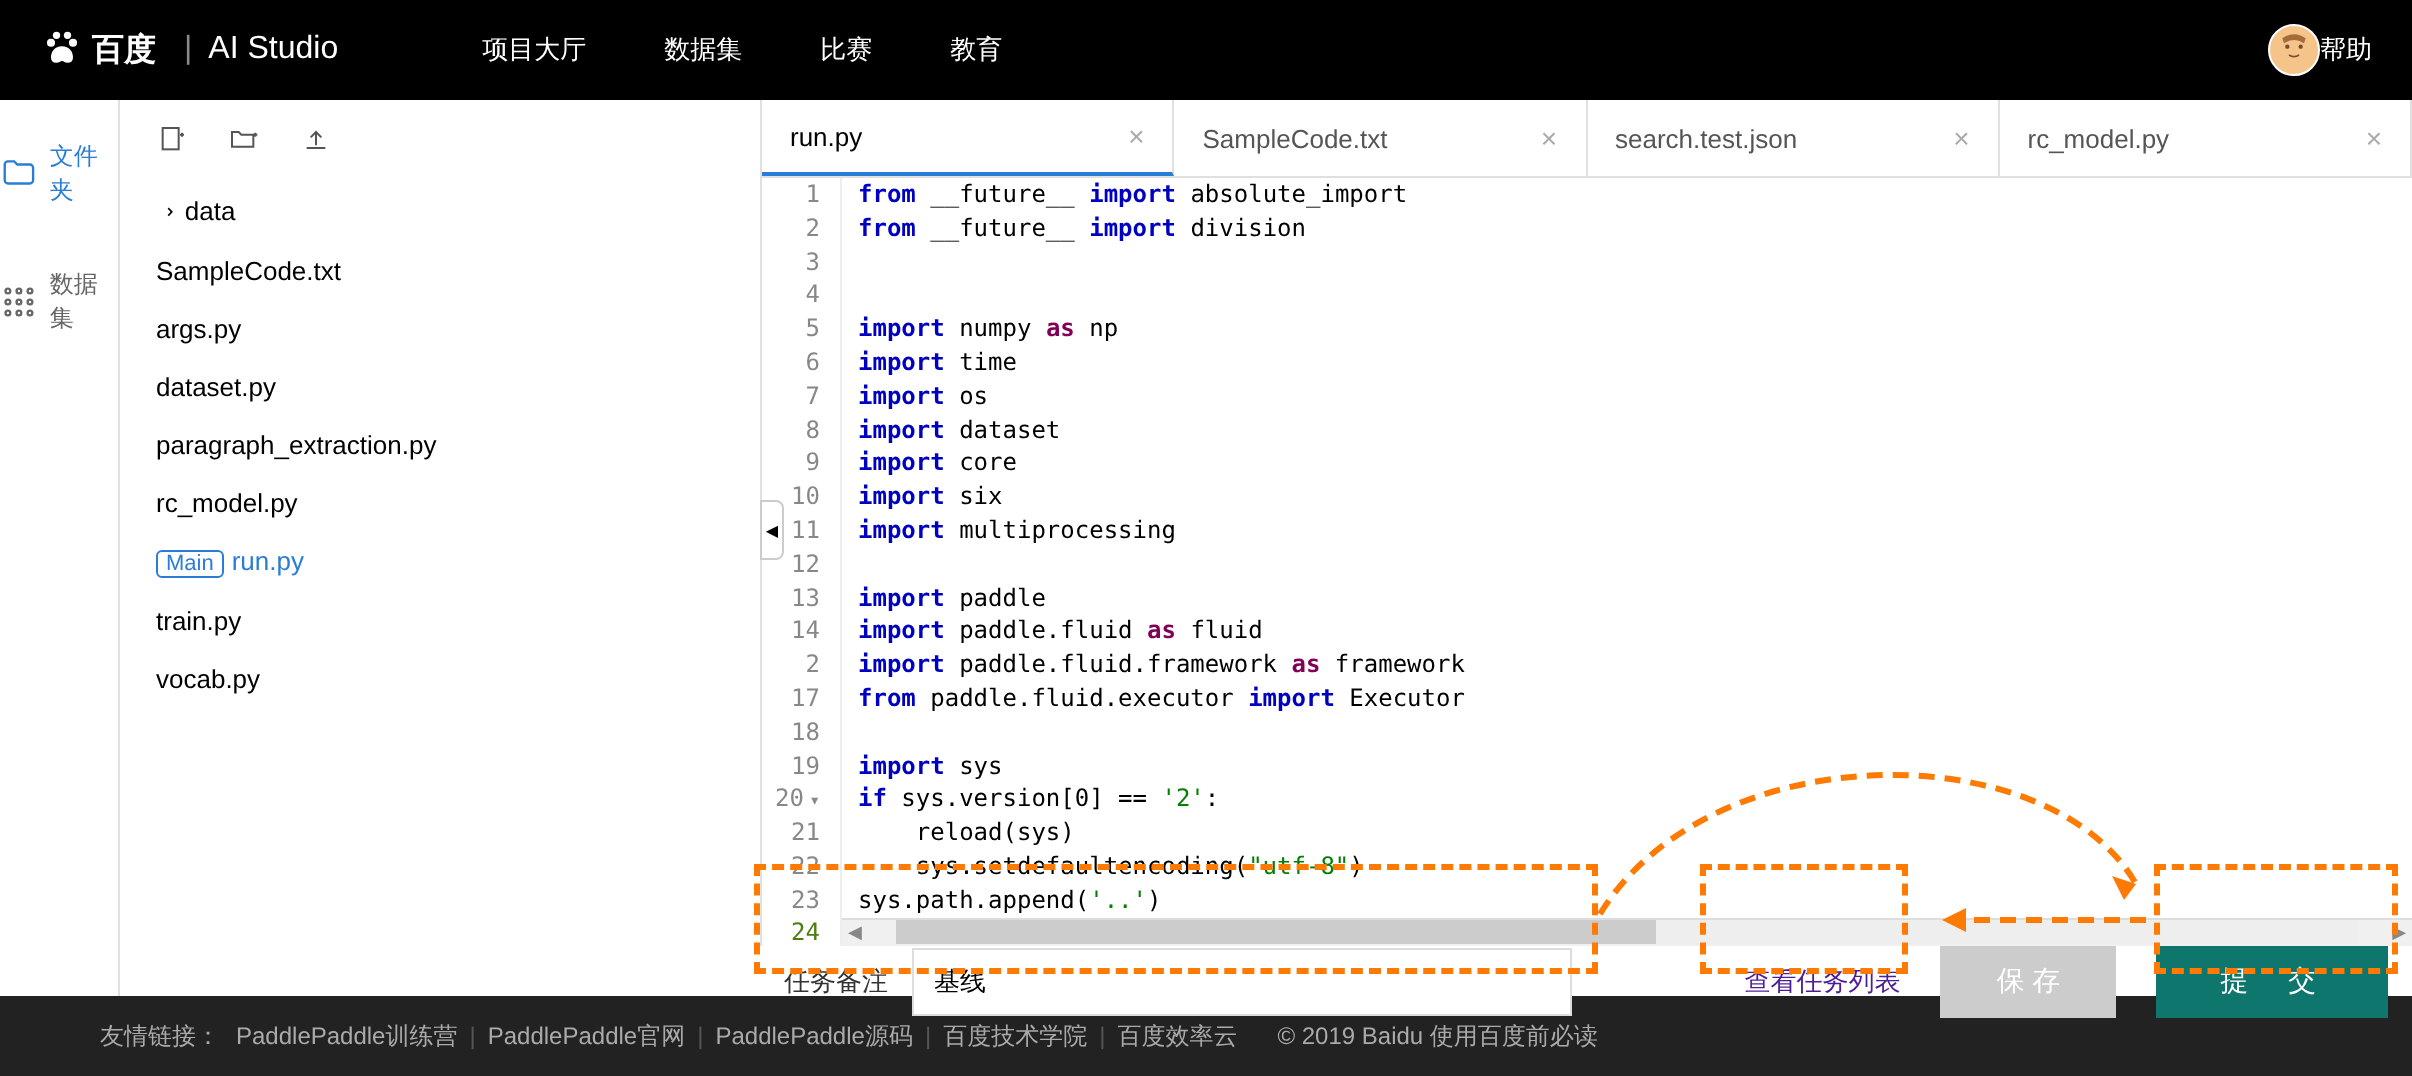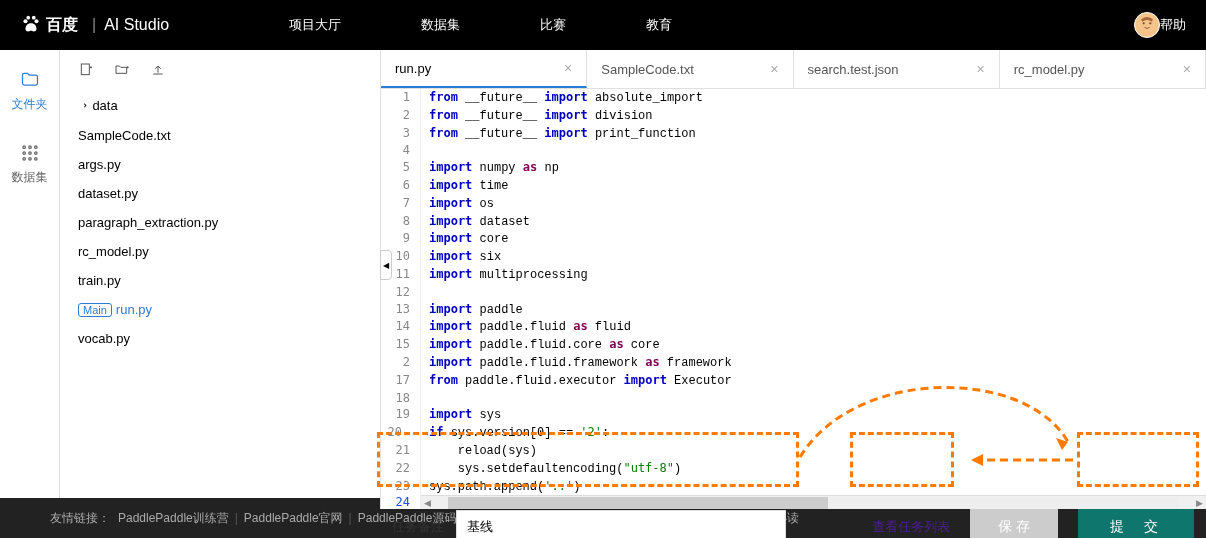--- a/index.html
+++ b/index.html
@@ -2,29 +2,29 @@
 <html><head>
 <meta charset="utf-8">
 <style>
 * { margin: 0; padding: 0; box-sizing: border-box; }
 body { font-family: "Microsoft YaHei", Arial, sans-serif; font-size: 13px; background: #fff; width: 1206px; height: 538px; overflow: hidden; position: relative; }
 .header { height: 50px; background: #000; display: flex; align-items: center; color: #fff; padding: 0 20px; }
 .logo { display: flex; align-items: center; font-size: 16px; }
 .logo-baidu { font-weight: bold; margin-right: 6px; display: flex; align-items: center; }
 .logo-paw { width: 22px; height: 22px; margin-right: 4px; }
 .logo-divider { color: #888; margin: 0 8px; }
-.nav { display: flex; margin-left: 120px; gap: 80px; text-align: right; }
+.nav { display: flex; margin-left: 72px; gap: 39px; text-align: right; }
 .nav-item { color: #fff; cursor: pointer; }
 .header-right { margin-left: auto; display: flex; align-items: center; }
 .avatar { width: 26px; height: 26px; border-radius: 50%; background: #f5c48a; border: 1px solid #fff; display: flex; align-items: center; justify-content: center; }
 .avatar svg { width: 20px; height: 20px; }
 .help { color: #fff; cursor: pointer; }
 .main { display: flex; height: 448px; }
 .left-tabs { width: 60px; border-right: 1px solid #e0e0e0; display: flex; flex-direction: column; align-items: center; padding-top: 20px; gap: 30px; }
-.left-tab { display: flex; flex-direction: column; align-items: center; gap: 6px; cursor: pointer; color: #666; font-size: 12px; }
+.left-tab { display: flex; flex-direction: row; align-items: center; gap: 6px; cursor: pointer; color: #666; font-size: 12px; }
 .left-tab.active { color: #2a7dd6; }
 .left-tab svg { width: 20px; height: 20px; }
 .file-tree { width: 320px; padding: 12px 8px; }
 .tree-toolbar { display: flex; gap: 20px; padding-left: 10px; margin-bottom: 12px; color: #555; }
 .tree-toolbar svg { width: 16px; height: 16px; cursor: pointer; }
 .tree-item { padding: 8px 10px; cursor: pointer; display: flex; align-items: center; gap: 6px; }
 .tree-item.folder { font-weight: normal; }
 .tree-chevron { display: inline-block; transform: rotate(90deg); font-size: 10px; }
 .tree-children { padding-left: 0; }
 .tree-file { padding: 7px 10px; cursor: pointer; }
@@ -35,29 +35,29 @@
 .collapse-handle { position: absolute; left: -1px; top: 200px; width: 12px; height: 30px; border: 1px solid #ccc; background: #fff; border-radius: 0 4px 4px 0; display: flex; align-items: center; justify-content: center; font-size: 8px; cursor: pointer; z-index: 5; }
 .tabs { display: flex; border-bottom: 1px solid #e0e0e0; }
 .tab { flex: 1; padding: 10px 14px; display: flex; justify-content: space-between; align-items: center; border-right: 1px solid #e0e0e0; cursor: pointer; color: #555; font-size: 13px; }
 .tab.active { color: #000; border-bottom: 2px solid #2a7dd6; }
 .tab-close { color: #aaa; font-size: 14px; cursor: pointer; }
 .code { flex: 1; overflow: hidden; font-family: Consolas, monospace; font-size: 12px; background: #fff; position: relative; }
 .code-line { display: flex; line-height: 1.4; }
 .line-num { width: 40px; text-align: right; padding-right: 10px; color: #888; background: #fff; user-select: none; border-right: 1px solid #eee; }
 .line-content { padding-left: 8px; white-space: pre; }
 .kw { color: #0000c0; font-weight: bold; }
-.name { color: #000; font-family: Liberation Mono, monospace; }
+.name { color: #000; }
 .op { color: #7f0055; font-weight: bold; }
 .str { color: #008000; }
 .num { color: #000; }
 .gutter-toggle { display: inline-block; width: 8px; font-size: 9px; color: #888; }
 .hscroll { height: 14px; background: #f0f0f0; border-top: 1px solid #ddd; display: flex; align-items: center; }
 .hscroll-track { flex: 1; height: 12px; background: #eee; margin: 0 14px; position: relative; }
 .hscroll-thumb { position: absolute; left: 0; width: 380px; height: 100%; background: #ccc; }
-.line-num-last { width: 40px; text-align: right; padding-right: 10px; color: #1d4ed8; background: #fff; border-right: 1px solid #eee; font-family: Consolas, monospace; font-size: 12px; display: inline-block; line-height: 14px; }
+.line-num-last { width: 40px; text-align: right; padding-right: 10px; color: #4d7c0f; background: #fff; border-right: 1px solid #eee; font-family: Consolas, monospace; font-size: 12px; display: inline-block; line-height: 14px; }
 .bottom-bar { height: 70px; display: flex; align-items: center; padding: 0 12px; gap: 20px; position: relative; }
 .task-group { display: flex; align-items: center; gap: 12px; flex: 1; }
 .task-label { color: #333; }
 .task-input { flex: 1; max-width: 330px; height: 34px; border: 1px solid #ddd; padding: 0 10px; font-size: 13px; }
 .link-view { color: #4c1d95; cursor: pointer; margin-left: 30px; }
 .btn { height: 36px; padding: 0 28px; border: none; cursor: pointer; font-size: 14px; }
 .btn-save { background: #ccc; color: #fff; }
 .btn-submit { background: #0f766e; color: #fff; letter-spacing: 8px; padding-left: 32px; }
 .highlight-box { position: absolute; border: 3px dashed #ff7a00; pointer-events: none; }
 .footer { height: 40px; background: #222; color: #aaa; display: flex; align-items: center; padding: 0 50px; font-size: 12px; gap: 8px; }
@@ -144,22 +144,22 @@
     <div class="tree-item folder">
       <span class="tree-chevron">⌃</span>
       <span>data</span>
     </div>
     <div class="tree-children" id="tree-files">
         <div class="tree-file"><span>SampleCode.txt</span></div>
         <div class="tree-file"><span>args.py</span></div>
         <div class="tree-file"><span>dataset.py</span></div>
         <div class="tree-file"><span>paragraph_extraction.py</span></div>
         <div class="tree-file"><span>rc_model.py</span></div>
+        <div class="tree-file active"><span class="main-tag">Main</span><span>run.py</span></div>
         <div class="tree-file"><span>train.py</span></div>
-        <div class="tree-file active"><span class="main-tag">Main</span><span>run.py</span></div>
         <div class="tree-file"><span>vocab.py</span></div>
       </div>
   </div>
 
   <div class="editor-outer">
     <div class="editor-area">
       <div class="collapse-handle">◀</div>
       <div class="tabs" id="editor-tabs">
           <div class="tab active">
             <span>run.py</span>
@@ -182,21 +182,20 @@
           <div class="code-line">
             <span class="line-num">1</span>
             <span class="line-content"><span class="kw">from</span><span class="name"> __future__ </span><span class="kw">import</span><span class="name"> absolute_import</span></span>
           </div>
           <div class="code-line">
             <span class="line-num">2</span>
             <span class="line-content"><span class="kw">from</span><span class="name"> __future__ </span><span class="kw">import</span><span class="name"> division</span></span>
           </div>
           <div class="code-line">
             <span class="line-num">3</span>
-            <span class="line-content"><span class="kw">from</span><span class="name"> __future__ </span><span class="kw">import</span><span class="name"> print_function</span></span>
           </div>
           <div class="code-line">
             <span class="line-num">4</span>
             <span class="line-content"></span>
           </div>
           <div class="code-line">
             <span class="line-num">5</span>
             <span class="line-content"><span class="kw">import</span><span class="name"> numpy </span><span class="op">as</span><span class="name"> np</span></span>
           </div>
           <div class="code-line">
@@ -227,24 +226,20 @@
             <span class="line-num">12</span>
             <span class="line-content"></span>
           </div>
           <div class="code-line">
             <span class="line-num">13</span>
             <span class="line-content"><span class="kw">import</span><span class="name"> paddle</span></span>
           </div>
           <div class="code-line">
             <span class="line-num">14</span>
             <span class="line-content"><span class="kw">import</span><span class="name"> paddle.fluid </span><span class="op">as</span><span class="name"> fluid</span></span>
-          </div>
-          <div class="code-line">
-            <span class="line-num">15</span>
-            <span class="line-content"><span class="kw">import</span><span class="name"> paddle.fluid.core </span><span class="op">as</span><span class="name"> core</span></span>
           </div>
           <div class="code-line">
             <span class="line-num">2</span>
             <span class="line-content"><span class="kw">import</span><span class="name"> paddle.fluid.framework </span><span class="op">as</span><span class="name"> framework</span></span>
           </div>
           <div class="code-line">
             <span class="line-num">17</span>
             <span class="line-content"><span class="kw">from</span><span class="name"> paddle.fluid.executor </span><span class="kw">import</span><span class="name"> Executor</span></span>
           </div>
           <div class="code-line">

